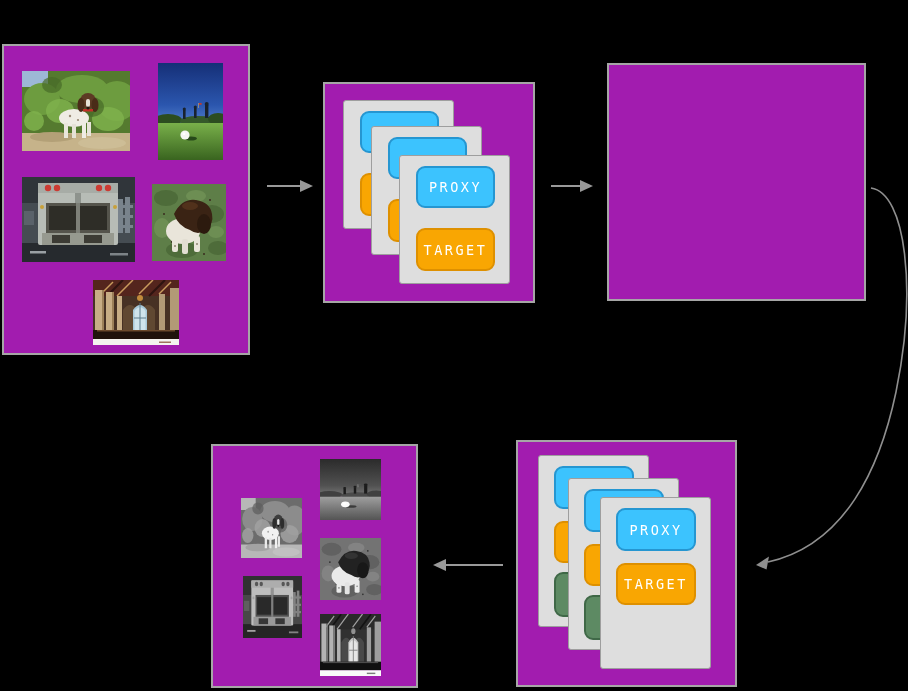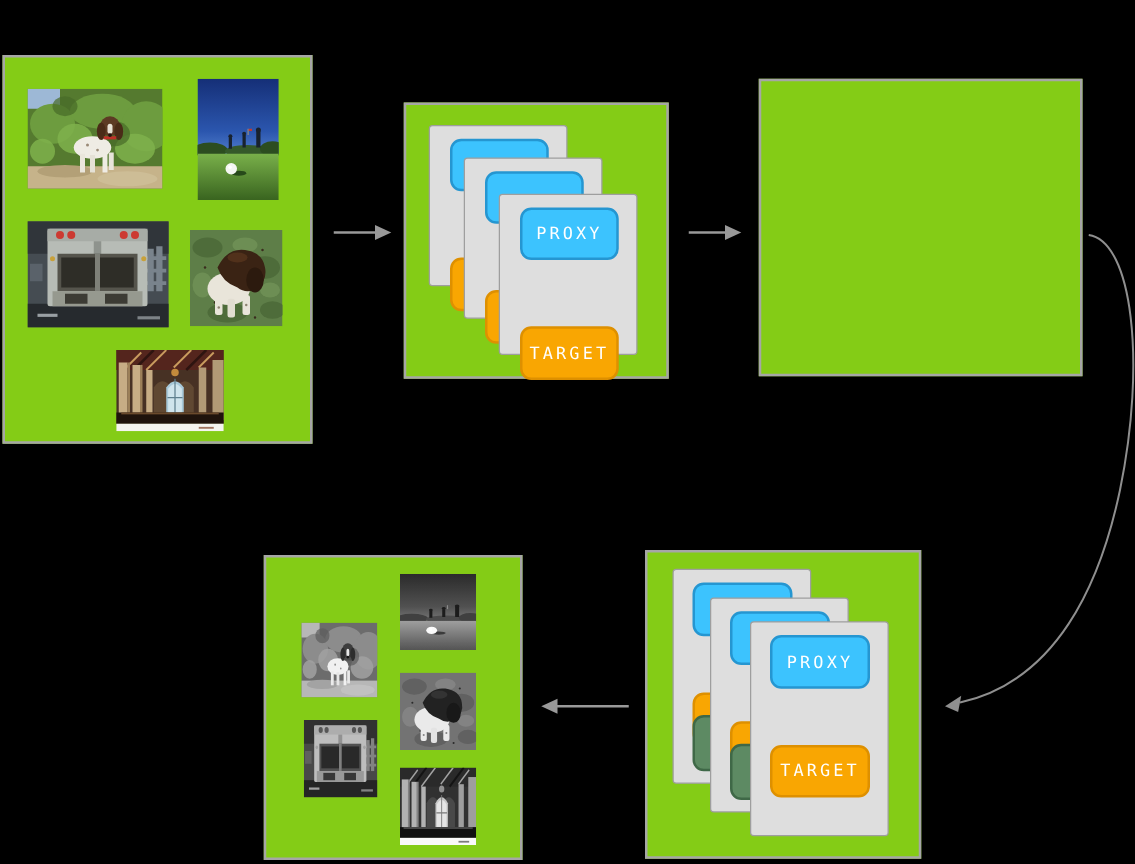--- a/index.html
+++ b/index.html
@@ -11,28 +11,28 @@
     --target-fill:#f9a602;
     --target-border:#de9000;
     --etl-fill:#5d8a63;
     --etl-border:#3f6847;
     --arrow:#999999;
     --label-text:#ffffff;
   }
   html,body{margin:0;padding:0;background:#000;}
   .stage{position:relative;width:908px;height:691px;background:#000;overflow:hidden;
          font-family:"DejaVu Sans Mono","Liberation Mono",monospace;}
-  .box{position:absolute;border:2px solid var(--box-border);background:#84cc16;box-sizing:border-box;}
+  .box{position:absolute;border:2px solid var(--box-border);background:#a21caf;box-sizing:border-box;}
   .card{position:absolute;background:var(--card-bg);border:1px solid var(--card-border);
         border-radius:3px;box-sizing:border-box;}
   .chip{position:absolute;border-radius:9px;border:2px solid;box-sizing:border-box;
         display:flex;align-items:center;justify-content:center;
         color:var(--label-text);font-size:13.5px;letter-spacing:2.5px;}
   .chip.proxy{background:var(--proxy-fill);border-color:var(--proxy-border);}
-  .chip.target{background:var(--target-fill);border-color:var(--target-border);margin-top:33px;}
+  .chip.target{background:var(--target-fill);border-color:var(--target-border);}
   .chip.etl{background:var(--etl-fill);border-color:var(--etl-border);}
   
   .stack-a .card{width:111px;height:129px;}
   .stack-a .chip.proxy{left:16px;top:10px;width:79px;height:42px;}
   .stack-a .chip.target{left:16px;top:72px;width:79px;height:43px;}
   
   .stack-b .card{width:111px;height:172px;}
   .stack-b .chip.proxy{left:15px;top:10px;width:80px;height:43px;}
   .stack-b .chip.target{left:15px;top:65px;width:80px;height:42px;}
   .stack-b .chip.etl{left:15px;top:116px;width:80px;height:45px;}

